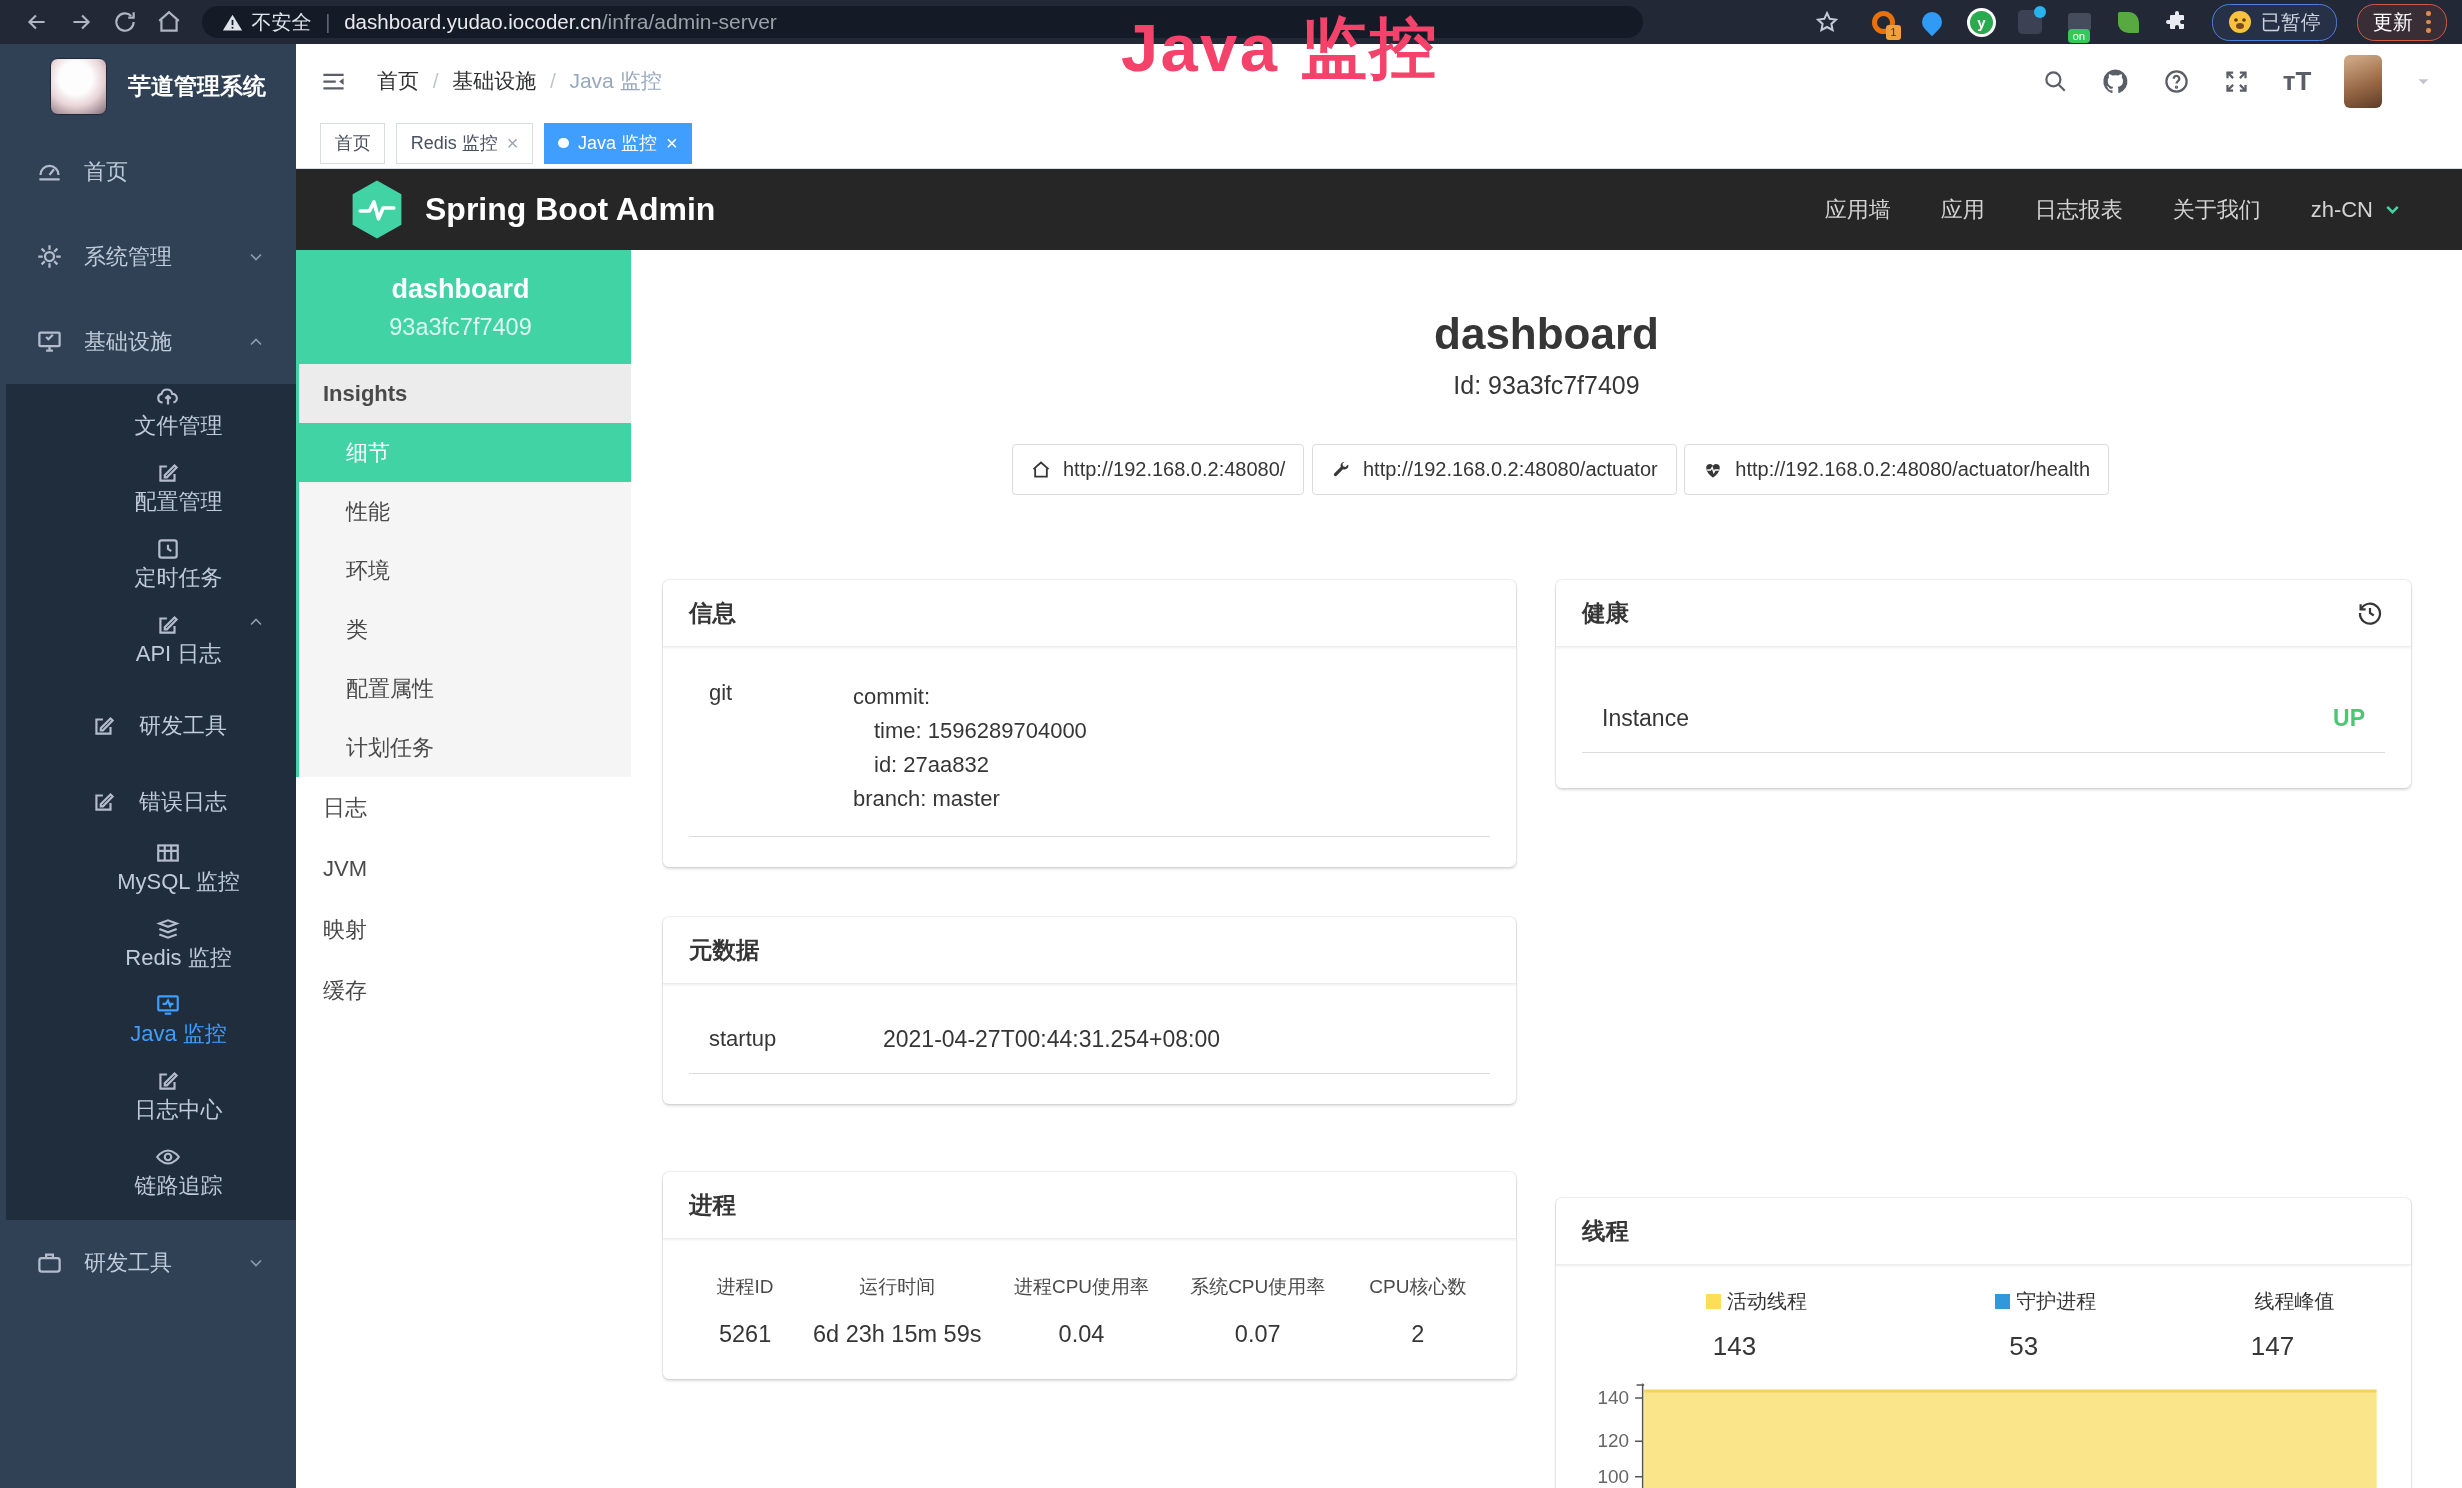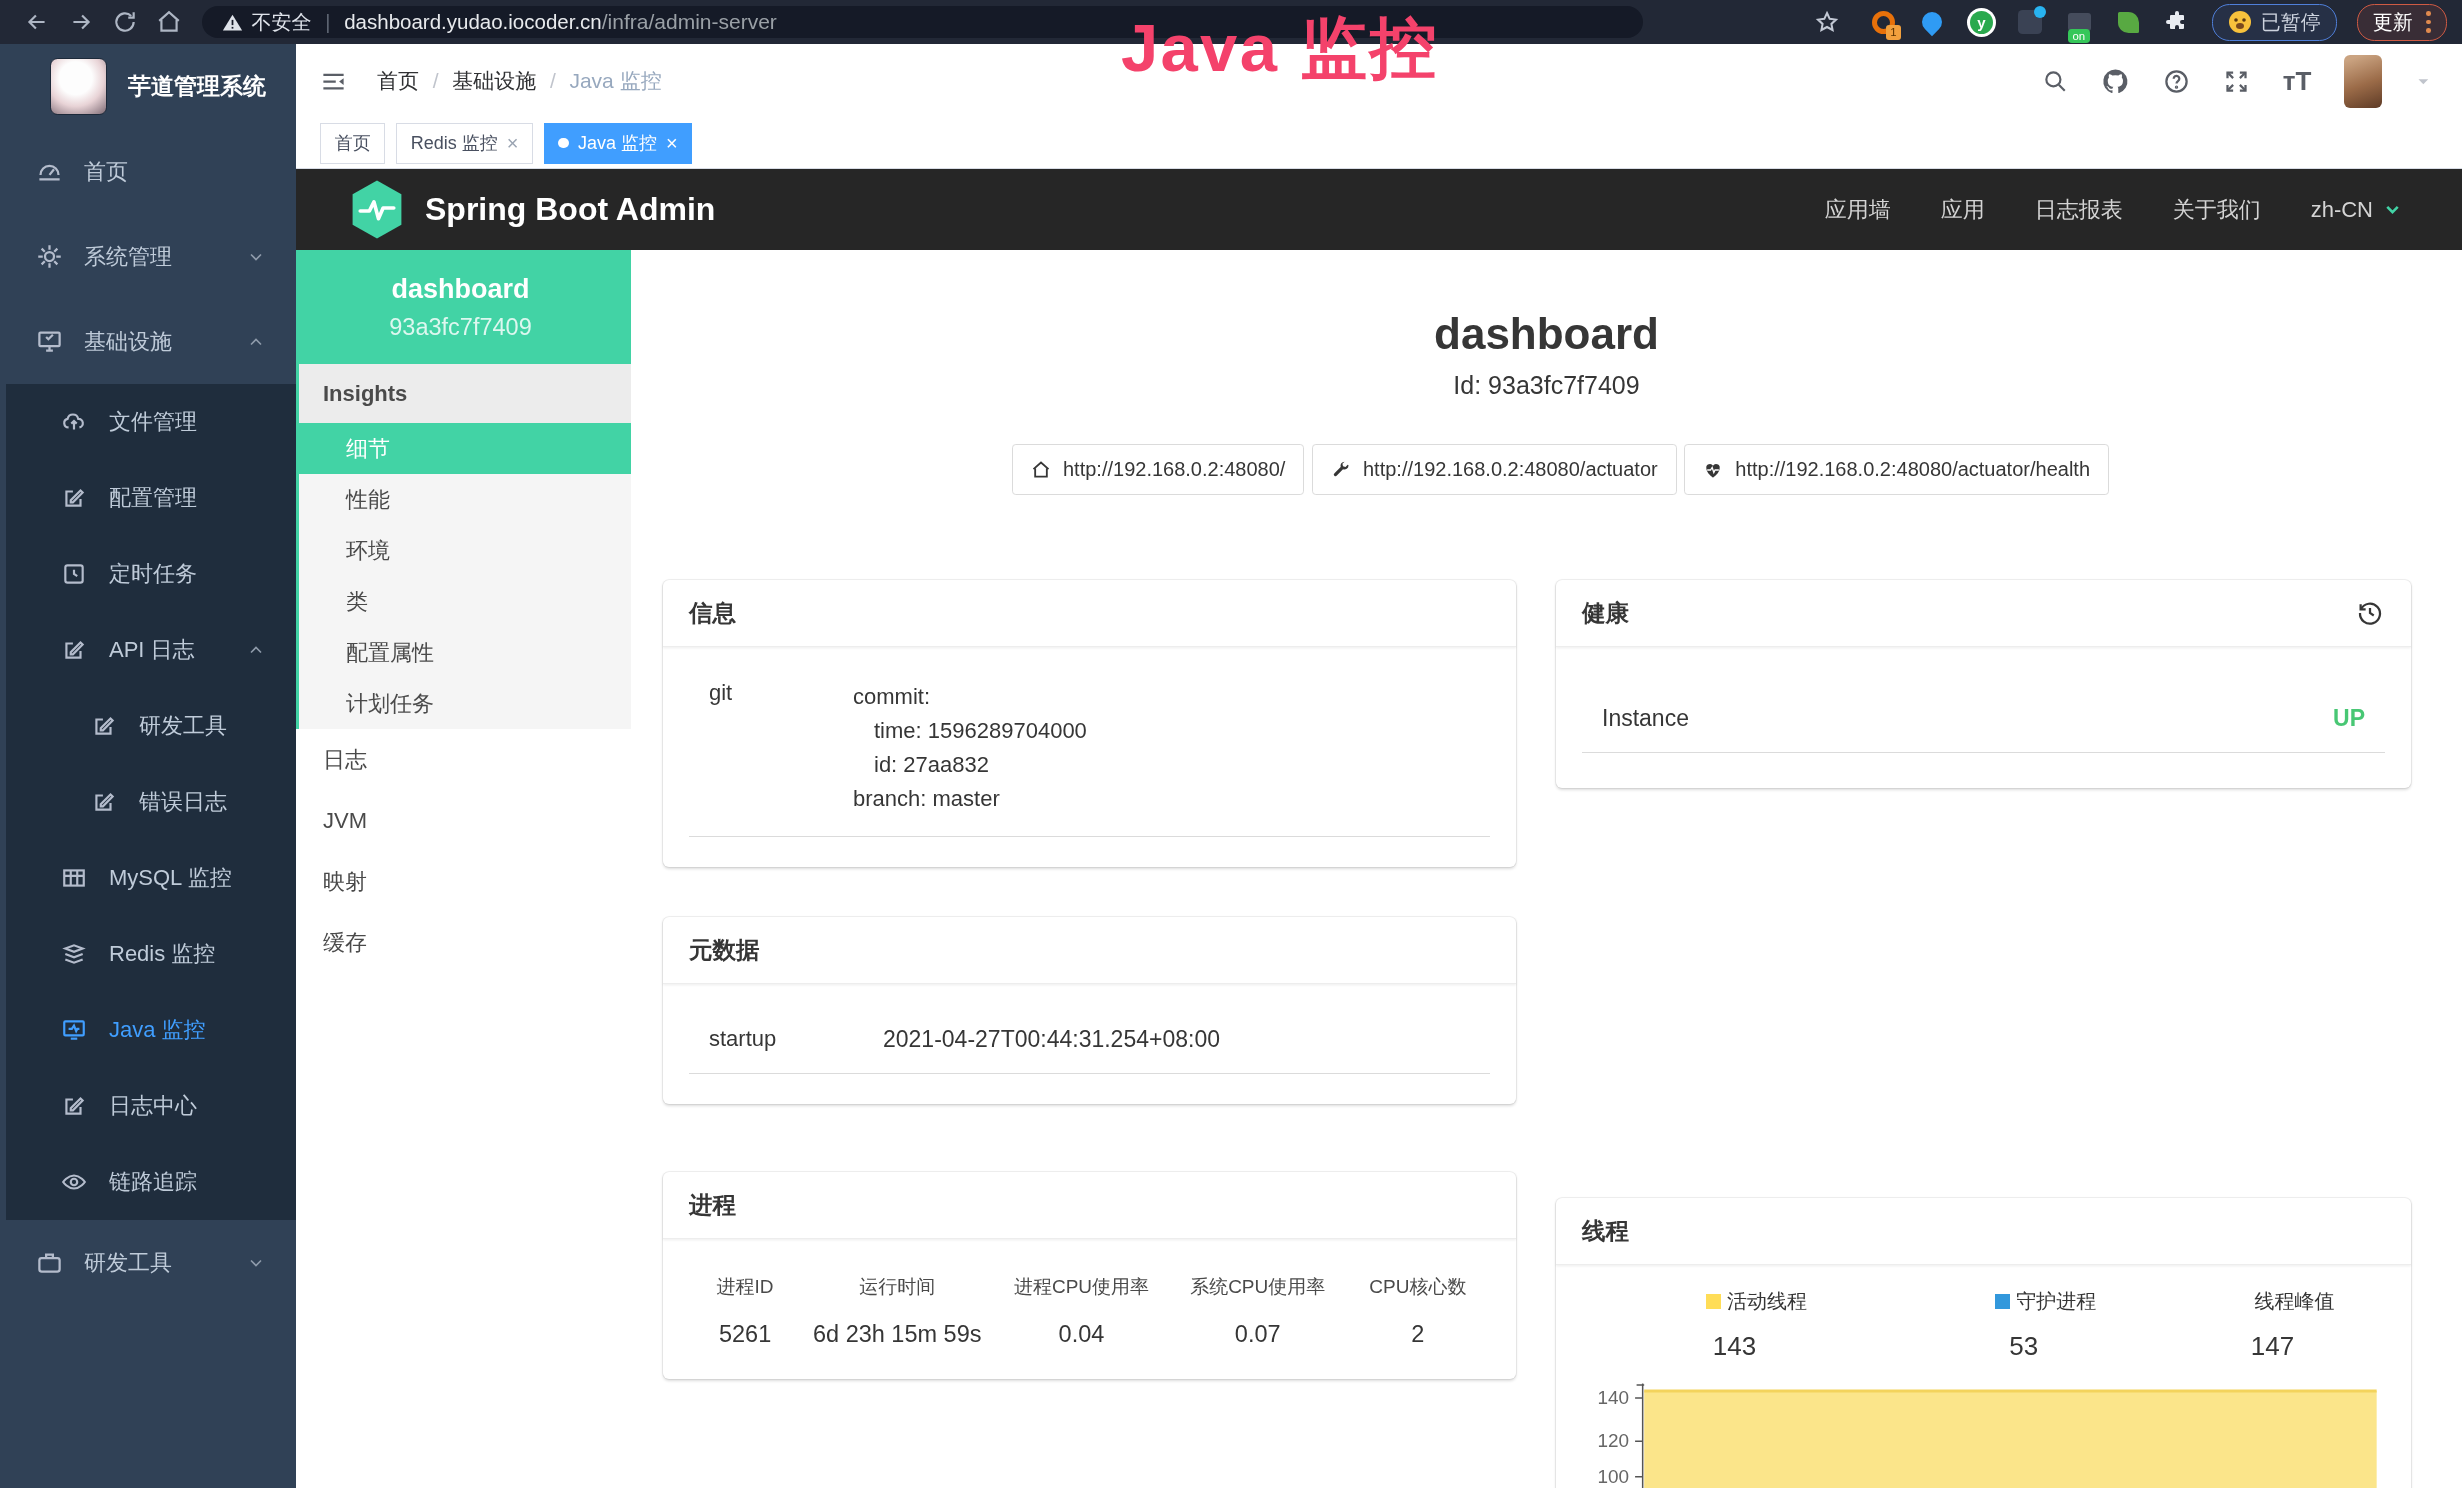--- a/index.html
+++ b/index.html
@@ -29,21 +29,21 @@
     letter-spacing:2.3px;white-space:nowrap;}
   
   .app-sidebar{position:absolute;left:0;top:44px;width:290px;bottom:0;background:#304156;z-index:5;padding-left:6px;}
   .logo-row{height:85px;display:flex;align-items:center;padding-left:44px;}
   .logo-img{width:55px;height:55px;border-radius:7.6px;
     background:radial-gradient(circle at 45% 35%, #fdfdfd 0 35%, #e8d3d6 60%, #7d6a74 100%);border:0.8px solid #1d2a3a;}
   .logo-title{color:#fff;font-size:23px;font-weight:bold;margin-left:21px;}
   .mi{display:flex;align-items:center;color:#bfcbd9;font-size:22px;position:relative;cursor:pointer;}
   .mi .ic{width:27px;height:27px;margin-right:21px;flex:0 0 auto;color:#b4bccc;}
   .mi.lvl0{height:85px;padding-left:30px;}
-  .mi.lvl1{height:76px;padding-left:55px;background:#1f2d3d;}
+  .mi.lvl1{height:76px;padding-left:55px;background:#1f2d3d;flex-direction:column;}
   .mi.lvl2{height:76px;padding-left:85px;background:#1f2d3d;}
   .mi .chev{position:absolute;right:30px;color:#8f9bab;}
   .mi.active, .mi.active .ic{color:#409eff;}
   
   .main-col{position:absolute;left:290px;top:44px;right:0;bottom:0;display:flex;flex-direction:column;}
   .app-header{height:74px;background:#fff;display:flex;align-items:center;padding:0 30px;flex:0 0 auto;}
   .hamburger{color:#5a5e66;margin-right:30px;}
   .crumbs{display:flex;align-items:center;font-size:21px;gap:13.7px;}
   .crumb{color:#303133;}
   .crumb-sep{color:#c0c4cc;}
@@ -67,21 +67,21 @@
   .locale .chev{color:#42d3a5;}
   .sba-body{flex:1;display:flex;min-height:0;}
   .sba-side{width:341px;flex:0 0 auto;background:#fff;}
   .inst-header{height:114px;background:#42d3a5;color:#fff;text-align:center;
     display:flex;flex-direction:column;justify-content:center;gap:9px;cursor:pointer;}
   .inst-name{font-size:27px;font-weight:bold;}
   .inst-id{font-size:23.5px;color:rgba(255,255,255,.82);}
   .side-group{border-left:9px solid #42d3a5;}
   .group-title{height:59px;background:#ececec;display:flex;align-items:center;padding-left:24px;
     font-size:22px;font-weight:bold;color:#4a4a4a;}
-  .g-item{height:51px;background:#f5f5f5;display:flex;align-items:center;padding-left:47px;
+  .g-item{height:59px;background:#f5f5f5;display:flex;align-items:center;padding-left:47px;
     font-size:22px;color:#4a4a4a;cursor:pointer;}
   .g-item.active{background:#42d3a5;color:#fff;}
   .root-item{height:61px;display:flex;align-items:center;padding-left:33px;font-size:22px;color:#4a4a4a;cursor:pointer;}
   
   .sba-main{flex:1;background:#fff;overflow:hidden;padding-top:59px;box-sizing:border-box;}
   .app-title{text-align:center;font-size:44px;font-weight:bold;color:#363636;line-height:50px;}
   .app-id{text-align:center;font-size:25px;color:#363636;margin-top:12px;}
   .links-row{display:flex;justify-content:center;gap:7.6px;margin-top:44px;margin-left:28px;}
   .link-btn{display:inline-flex;align-items:center;gap:12px;height:49px;padding:0 18px;border:0.8px solid #dbdbdb;
     border-radius:3.8px;background:#fff;font-size:20px;color:#363636;cursor:pointer;}

